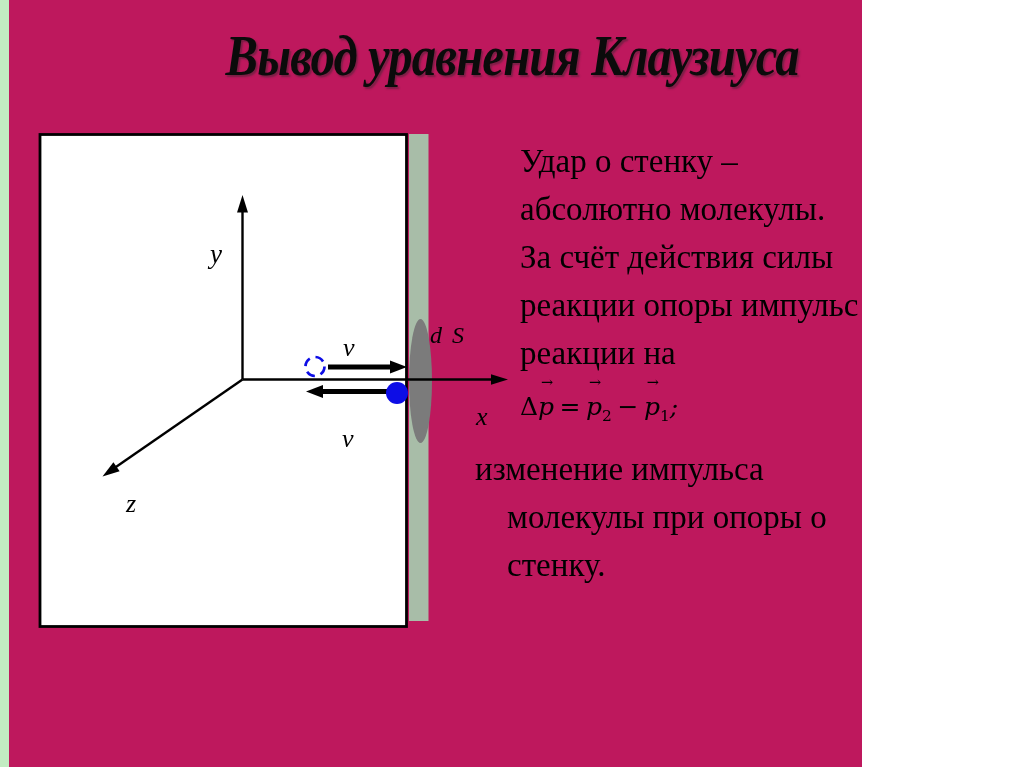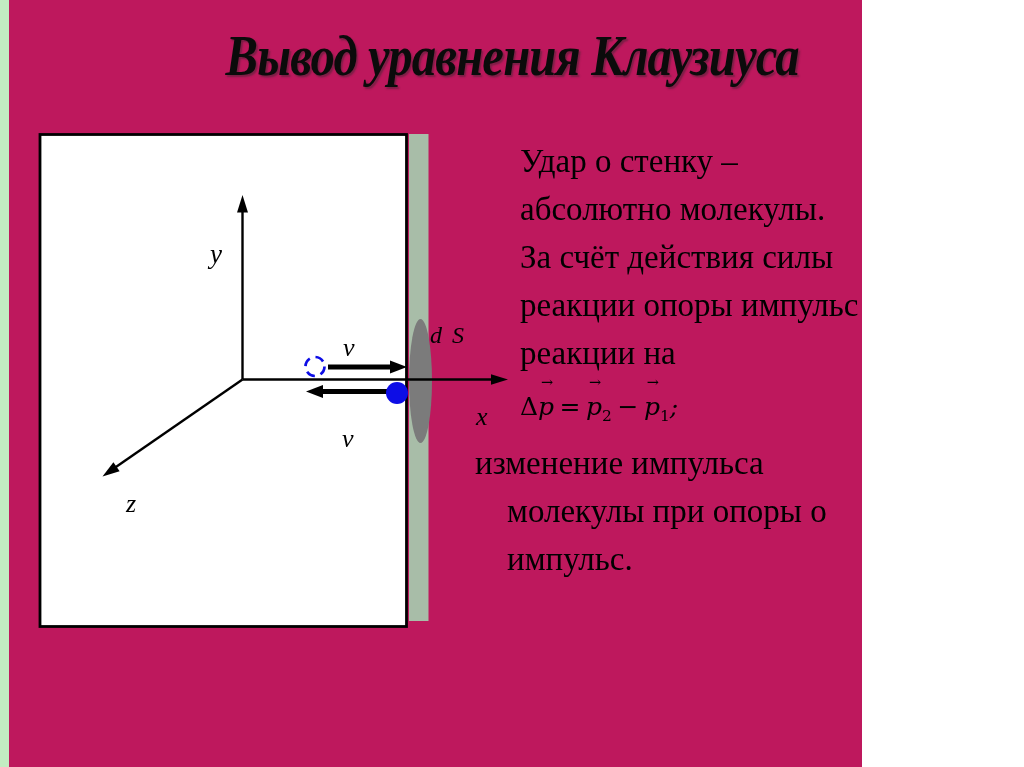--- a/index.html
+++ b/index.html
@@ -30,21 +30,21 @@
     font-size:33px;
   }
   .line { height:48px; line-height:48px; white-space:nowrap; }
   .ind-a { padding-left:45px; }
   .ind-b { padding-left:32px; }
   .formula {
     font-size:25px; font-style:italic;
     font-family:"DejaVu Serif","Liberation Serif",serif;
   }
   .f1 { margin-top:6px; }
-  .p3-first { margin-top:8px; }
+  .p3-first { margin-top:14px; }
   .delta { font-style:normal; }
   .vec { position:relative; display:inline-block; font-style:italic; }
   .vec .arr {
     position:absolute; left:0.20em; top:-0.52em;
     font-size:0.58em; font-style:normal; line-height:1;
   }
   .op { margin:0 0.22em; font-style:normal; }
   sub.fsub { font-size:0.62em; font-style:normal; line-height:0; }
 </style>
 </head>
@@ -95,15 +95,15 @@
     <div class="line ind-a">абсолютно молекулы.</div>
     <div class="line ind-a">За счёт действия силы</div>
     <div class="line ind-a">реакции опоры импульс</div>
     <div class="line ind-a">реакции на</div>
 
     <div class="line ind-a formula f1"><span class="delta">Δ</span><span class="vec"><span>p</span><span class="arr">→</span></span><span class="op">=</span><span class="vec"><span>p</span><span class="arr">→</span></span><sub class="fsub">2</sub><span class="op">−</span><span class="vec"><span>p</span><span class="arr">→</span></span><sub class="fsub">1</sub><span>;</span></div>
 
 
     <div class="line p3-first">изменение импульса</div>
     <div class="line ind-b">молекулы при опоры о</div>
-    <div class="line ind-b">импульс.</div>
+    <div class="line ind-b">стенку.</div>
   </div>
 </div>
 
 </body></html>

